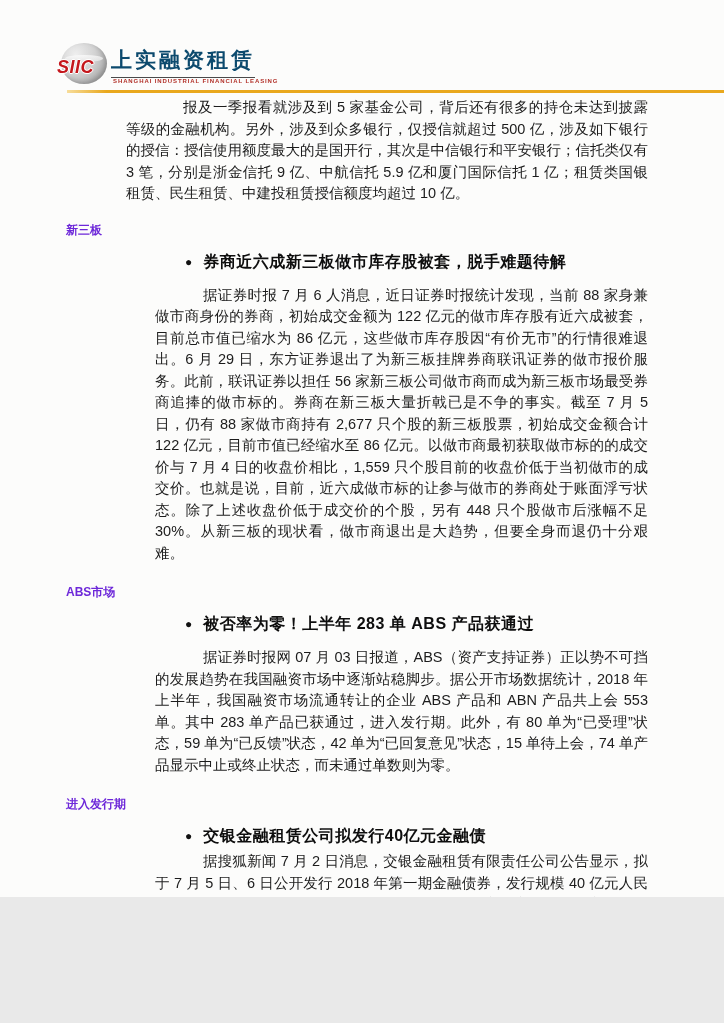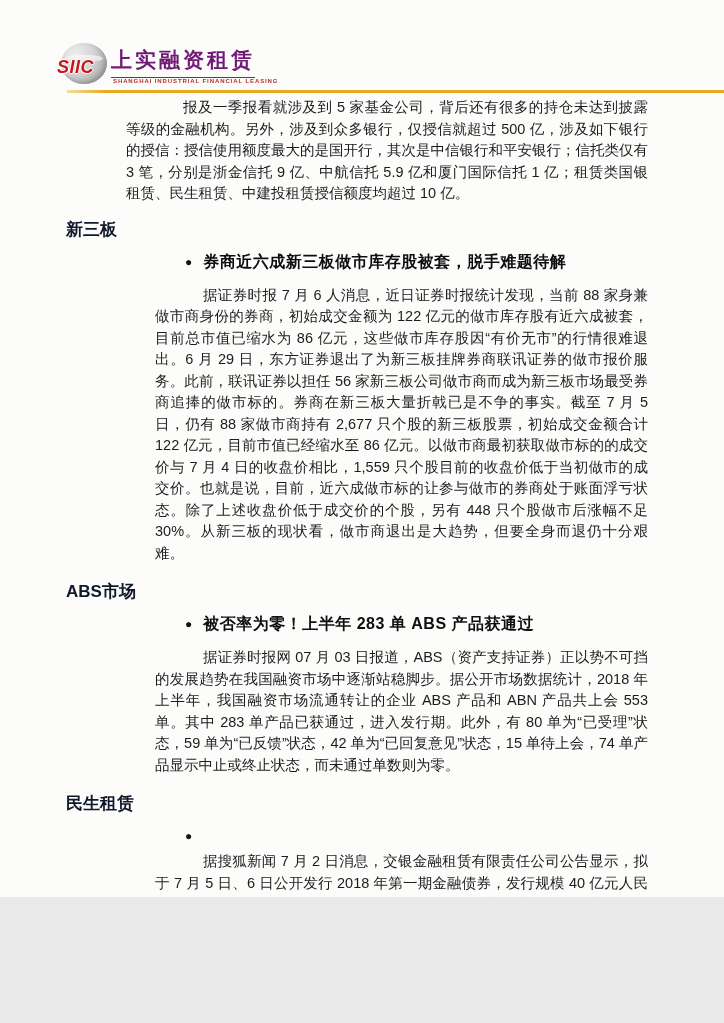--- a/index.html
+++ b/index.html
@@ -30,21 +30,21 @@
     background: linear-gradient(#ffffff, #e9e9e9); opacity: .7; border-radius: 50%;
   }
   .siic-acronym {
     position: absolute; left: 57px; top: 57px;
     font-size: 18px; font-weight: 900; font-style: italic;
     color: #c4171c; letter-spacing: 0.5px;
     text-shadow: -1px 0 0 #fff, 1px 0 0 #fff, 0 -1px 0 #fff, 0 1px 0 #fff;
   }
   .company-cn {
     position: absolute; left: 111px; top: 46px;
-    font-size: 21px; font-weight: 600; color: #701a75;
+    font-size: 21px; font-weight: 600; color: #0c4a6e;
     letter-spacing: 3px; padding-bottom: 3px;
     border-bottom: 1.5px solid #4a4a4a;
   }
   .company-en {
     position: absolute; left: 113px; top: 78px;
     font-size: 6px; color: #b23028; letter-spacing: 0.9px; font-weight: bold;
   }
   .gold-rule {
     position: absolute; left: 67px; right: 0; top: 90px; height: 3px;
     background: linear-gradient(to right, #f7dd9b 0%, #e9a81d 6%, #e9a81d 100%);
@@ -56,21 +56,21 @@
   .para {
     font-size: 14.5px; line-height: 21.5px; color: #1c1c1c;
     text-align: justify; text-justify: inter-character;
   }
   .intro-para {
     margin: 0 64px 0 126px;
     text-indent: 57px;
   }
   .section-heading {
     margin: 13px 0 0 66px;
-    font-size: 17px; line-height: 24px; font-weight: bold; color: #0f172a;
+    font-size: 12px; line-height: 24px; font-weight: bold; color: #6d28d9;
   }
   .headline-row {
     margin: 9px 64px 0 185px;
     display: flex; align-items: flex-start;
   }
   .bullet {
     font-size: 12px; line-height: 22px; color: #111; flex: 0 0 auto;
     margin-right: 11px;
   }
   .headline {
@@ -122,23 +122,24 @@
     <div class="section sec-abs">
       <h2 class="section-heading gap-lg">ABS市场</h2>
       <div class="headline-row">
         <span class="bullet">●</span>
         <span class="headline">被否率为零！上半年 283 单 ABS 产品获通过</span>
       </div>
       <p class="para section-body">据证券时报网 07 月 03 日报道，ABS（资产支持证券）正以势不可挡的发展趋势在我国融资市场中逐渐站稳脚步。据公开市场数据统计，2018 年上半年，我国融资市场流通转让的企业 ABS 产品和 ABN 产品共上会 553 单。其中 283 单产品已获通过，进入发行期。此外，有 80 单为“已受理”状态，59 单为“已反馈”状态，42 单为“已回复意见”状态，15 单待上会，74 单产品显示中止或终止状态，而未通过单数则为零。</p>
     </div>
 
     <div class="section sec-lease">
-      <h2 class="section-heading gap-lg">民生租赁</h2>
+      <h2 class="section-heading gap-lg">进入发行期</h2>
       <div class="headline-row">
         <span class="bullet">●</span>
+        <span class="headline">交银金融租赁公司拟发行40亿元金融债</span>
       </div>
       <p class="para section-body">据搜狐新闻 7 月 2 日消息，交银金融租赁有限责任公司公告显示，拟于 7 月 5 日、6 日公开发行 2018 年第一期金融债券，发行规模 40 亿元人民币，期限 3 年。此次发行的金融债为一般无担保固定利率品种，由交通银行担任牵头主承销商，工商银行、农业银行等五家机构任联席主承销商。经中诚信综合评定，发行人主体及债券信用等级均为 AAA。根据此前上海银监局披露的信息显示，交银金融租赁已于 2018 年 1 月获批允许发行总金额不超过 80 亿元、期限不超过 3 年的金融债券。此次发行完</p>
     </div>
 
   </div>
 
   <div class="page-number">13 / 17</div>
 
 </div>
 

